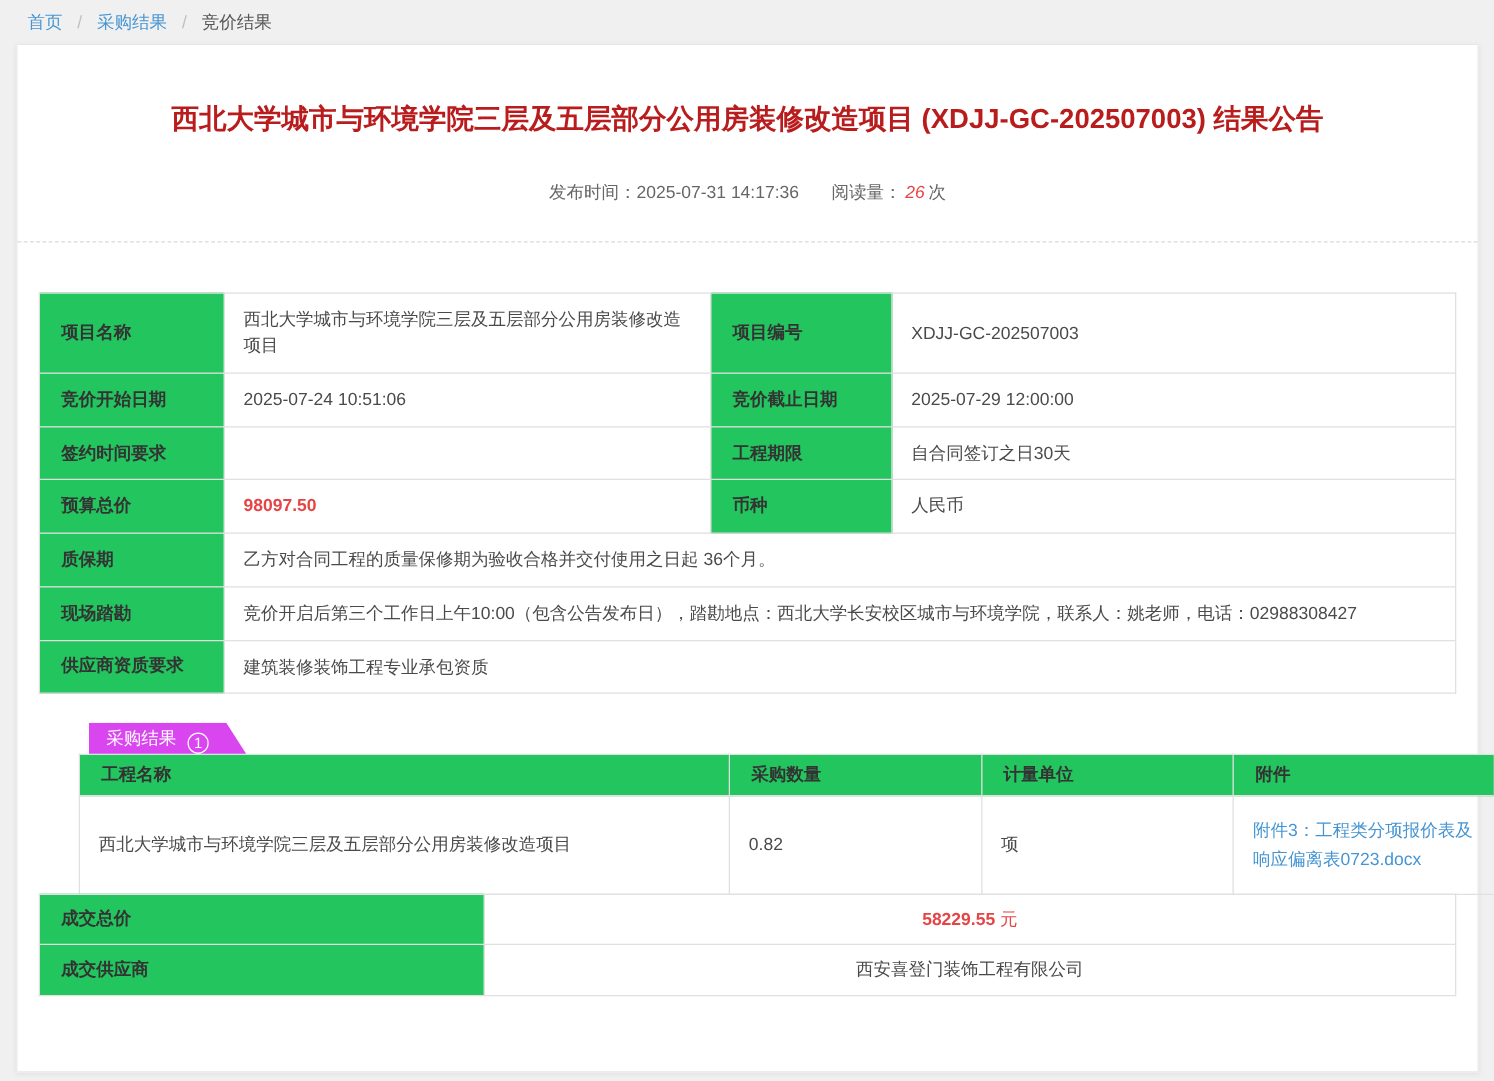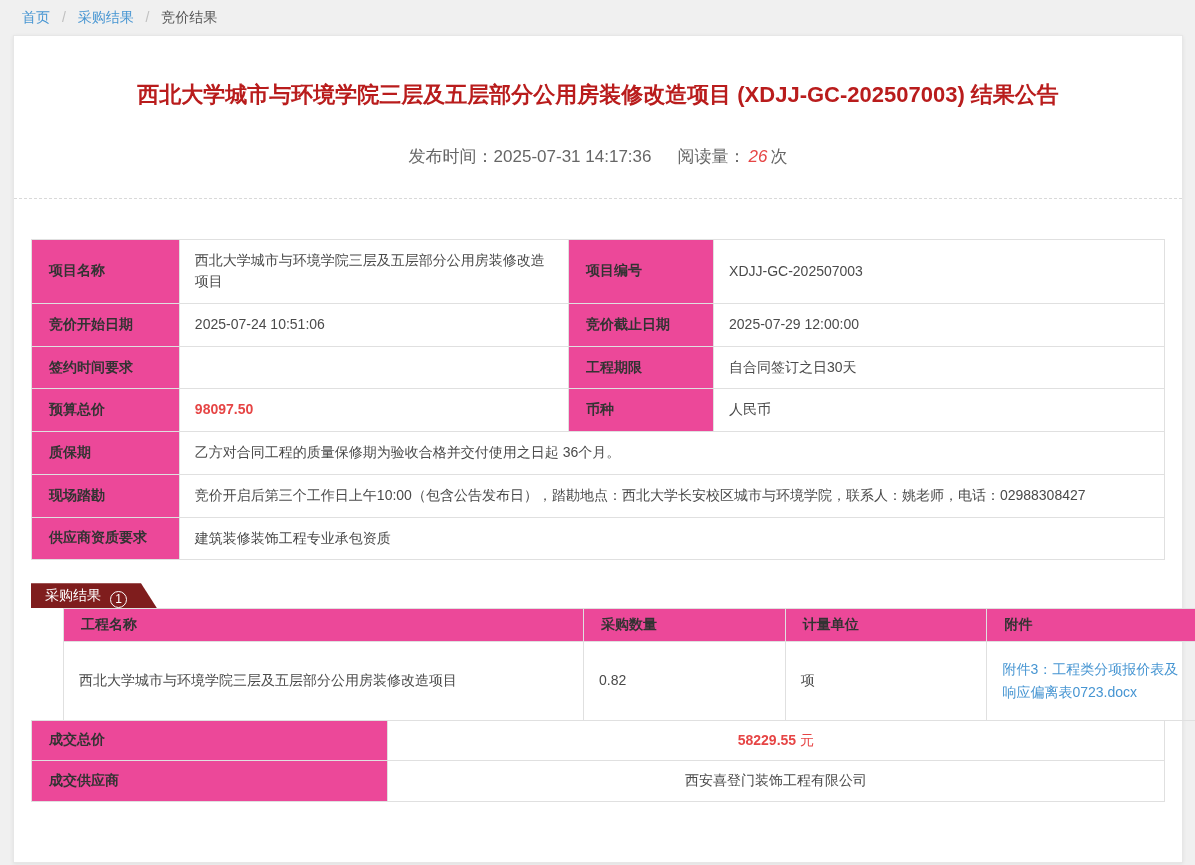--- a/index.html
+++ b/index.html
@@ -35,64 +35,65 @@
     margin: 44px 60px 0 60px;
     text-align: center;
     font-size: 22px;
     font-weight: bold;
     color: #b91c1c;
     line-height: 1.35;
   }
   .meta {
     margin-top: 35px;
     text-align: center;
-    font-size: 17px;
+    font-size: 14px;
     color: #666;
   }
   .meta .meta-gap { display: inline-block; width: 26px; }
   .views-count { color: #e64545; font-style: italic; margin: 0 3px; }
 
   hr.dashed {
     border: none;
     border-top: 1px dashed #d9d9d9;
     margin: 30px -17px 0 -17px;
   }
 
   
   table { border-collapse: collapse; width: 100%; font-size: 14px; }
   th, td { border: 1px solid #e0e0e0; text-align: left; vertical-align: middle; }
   th {
-    background: #ec4899;
+    background: #22c55e;
     font-weight: bold;
     color: #333;
     padding: 10px 12px 10px 17px;
   }
   td { color: #4a4a4a; padding: 10px 15px; line-height: 1.55; }
 
   .info-table { margin-top: 40px; }
   .info-table col.c-label1 { width: 13.05%; }
   .info-table col.c-val1   { width: 34.35%; }
   .info-table col.c-label2 { width: 12.8%; }
   .info-table col.c-val2   { width: 39.8%; }
 
   .red-num { color: #e64545; font-weight: bold; }
   .red-suffix { color: #e64545; }
 
   
   .result-tab {
     margin-top: 23px;
     display: inline-block;
-    background: #7f1d1d;
+    background: #d946ef;
     color: #fff;
     font-size: 14px;
     height: 25px;
     line-height: 25px;
     padding: 0 30px 0 14px;
     clip-path: polygon(0 0, calc(100% - 16px) 0, 100% 100%, 0 100%);
     vertical-align: bottom;
+    margin-left: 40px;
   }
   .result-tab .tab-label { display: inline-block; vertical-align: top; }
   .count-badge {
     display: inline-block;
     width: 17px; height: 17px;
     border: 1px solid #ffffff;
     border-radius: 50%;
     font-size: 12px;
     line-height: 15px;
     text-align: center;

